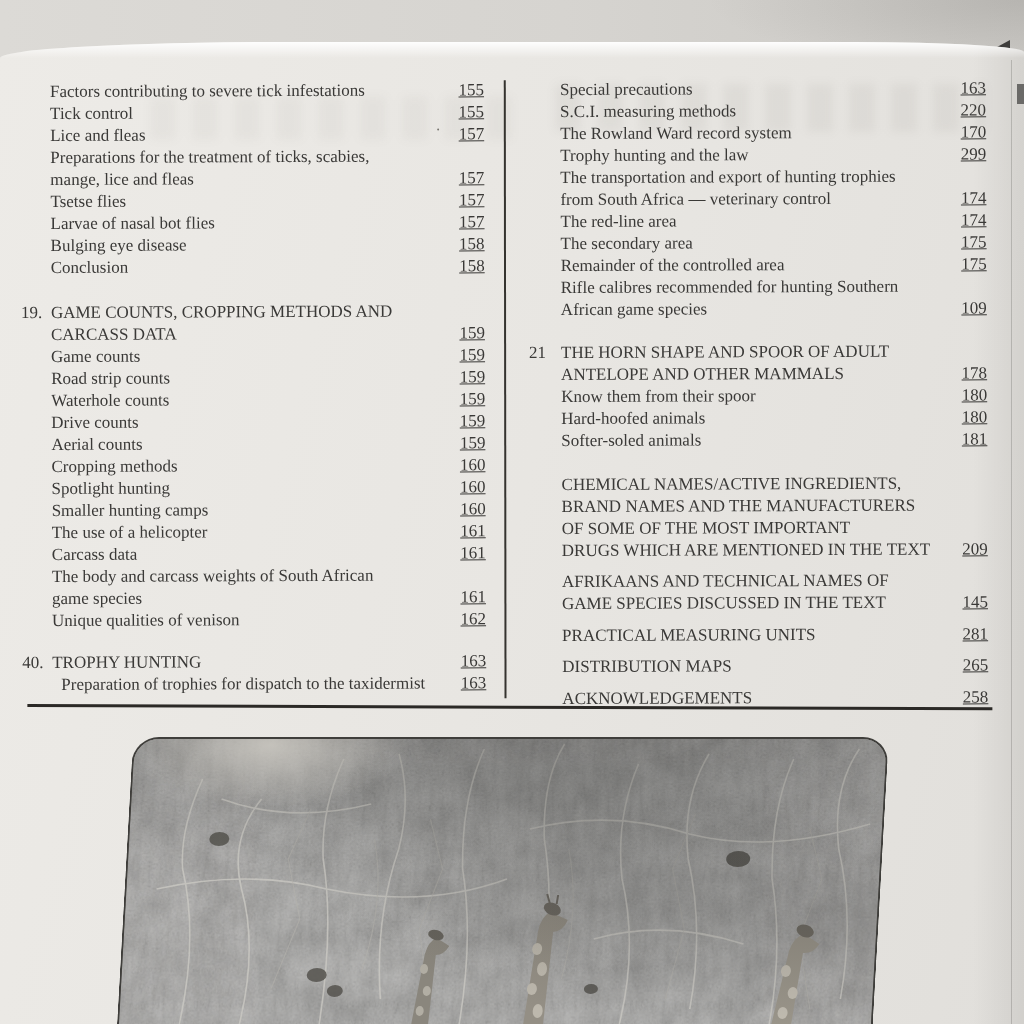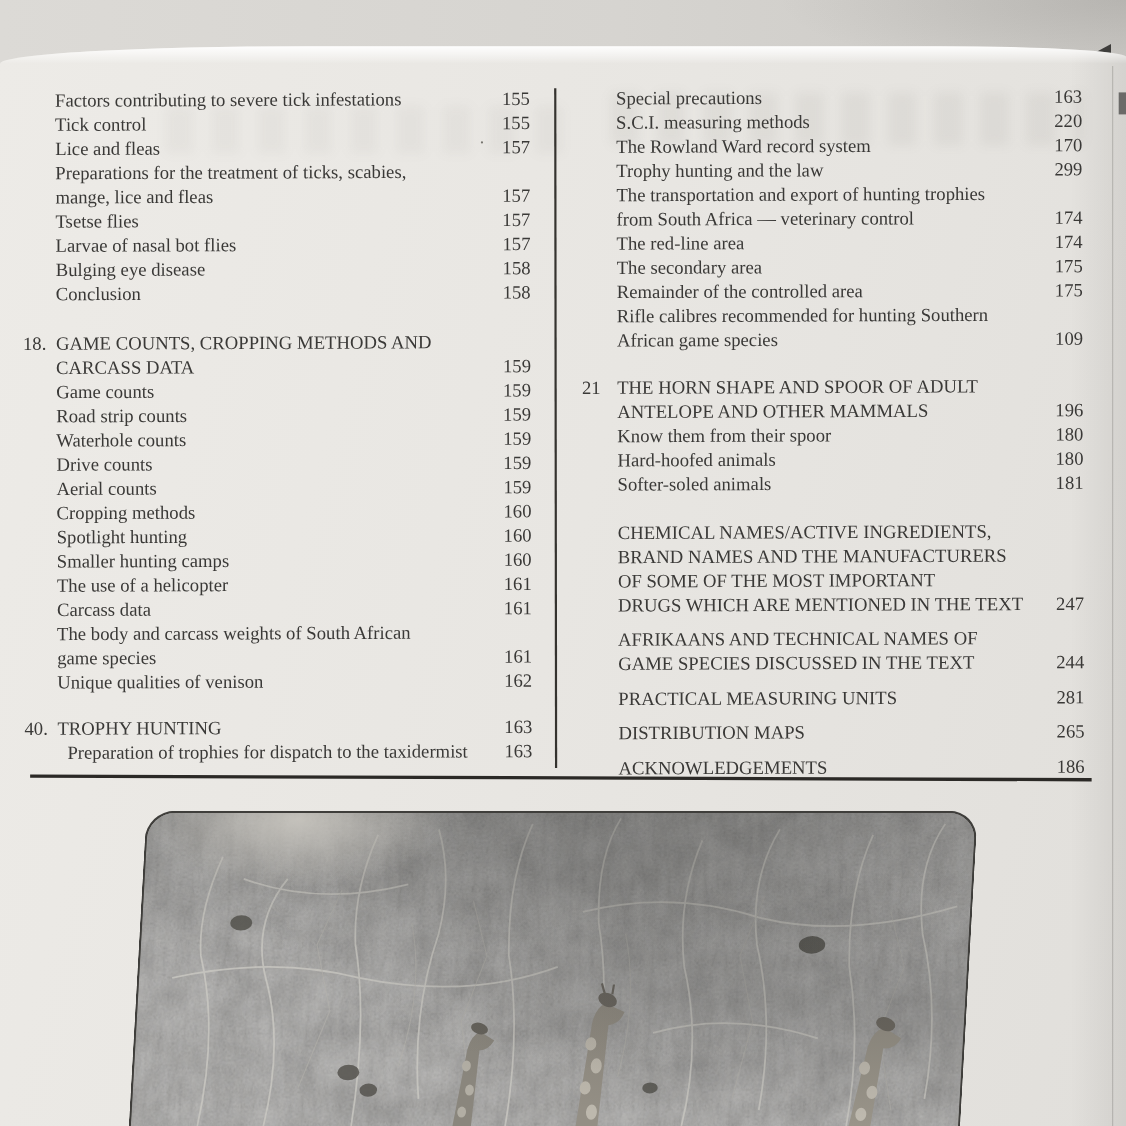--- a/index.html
+++ b/index.html
@@ -63,21 +63,21 @@
     transform:rotate(-0.22deg);transform-origin:40px 90px;
     color:#3a3937;font-size:17px;
   }
   .col{position:absolute;top:81px;}
   .col-left{left:20px;width:464px;}
   .col-right{left:528px;width:458px;}
   .row{display:flex;align-items:baseline;line-height:22px;}
   .row .num{flex:0 0 30px;}
   .col-right .row .num{flex:0 0 32px;}
   .row .label{flex:1 1 auto;white-space:nowrap;}
-  .row .page-num{flex:0 0 auto;text-align:center;min-width:30px;}
+  .row .page-num{flex:0 0 auto;text-align:right;min-width:30px;text-decoration:underline;}
   .row.ind .label{padding-left:9px;}
   .divider{
     position:absolute;left:503px;top:82px;width:2px;height:618px;background:#35332f;
     transform:rotate(.15deg);
   }
   .rule{
     position:absolute;left:25px;top:711px;width:965px;height:3px;background:#29272 4;
     background:#2b2926;transform-origin:right center;transform:rotate(.42deg);
   }
   .speck{position:absolute;left:437px;top:130px;width:2px;height:2px;background:#77756f;border-radius:50%;}
@@ -157,21 +157,21 @@
         <span class="num"></span>
         <span class="label">Bulging eye disease</span>
         <span class="page-num">158</span>
       </div>
       <div class="row">
         <span class="num"></span>
         <span class="label">Conclusion</span>
         <span class="page-num">158</span>
       </div>
       <div class="row" style="margin-top: 23px;">
-        <span class="num">18.</span>
+        <span class="num">19.</span>
         <span class="label">GAME COUNTS, CROPPING METHODS AND</span>
         <span class="page-num"></span>
       </div>
       <div class="row">
         <span class="num"></span>
         <span class="label">CARCASS DATA</span>
         <span class="page-num">159</span>
       </div>
       <div class="row">
         <span class="num"></span>
@@ -307,21 +307,21 @@
         <span class="page-num">109</span>
       </div>
       <div class="row" style="margin-top: 21px;">
         <span class="num">21</span>
         <span class="label">THE HORN SHAPE AND SPOOR OF ADULT</span>
         <span class="page-num"></span>
       </div>
       <div class="row">
         <span class="num"></span>
         <span class="label">ANTELOPE AND OTHER MAMMALS</span>
-        <span class="page-num">196</span>
+        <span class="page-num">178</span>
       </div>
       <div class="row">
         <span class="num"></span>
         <span class="label">Know them from their spoor</span>
         <span class="page-num">180</span>
       </div>
       <div class="row">
         <span class="num"></span>
         <span class="label">Hard-hoofed animals</span>
         <span class="page-num">180</span>
@@ -342,46 +342,46 @@
         <span class="page-num"></span>
       </div>
       <div class="row">
         <span class="num"></span>
         <span class="label">OF SOME OF THE MOST IMPORTANT</span>
         <span class="page-num"></span>
       </div>
       <div class="row">
         <span class="num"></span>
         <span class="label">DRUGS WHICH ARE MENTIONED IN THE TEXT</span>
-        <span class="page-num">247</span>
+        <span class="page-num">209</span>
       </div>
       <div class="row" style="margin-top: 9px;">
         <span class="num"></span>
         <span class="label">AFRIKAANS AND TECHNICAL NAMES OF</span>
         <span class="page-num"></span>
       </div>
       <div class="row">
         <span class="num"></span>
         <span class="label">GAME SPECIES DISCUSSED IN THE TEXT</span>
-        <span class="page-num">244</span>
+        <span class="page-num">145</span>
       </div>
       <div class="row" style="margin-top: 10px;">
         <span class="num"></span>
         <span class="label">PRACTICAL MEASURING UNITS</span>
         <span class="page-num">281</span>
       </div>
       <div class="row" style="margin-top: 9px;">
         <span class="num"></span>
         <span class="label">DISTRIBUTION MAPS</span>
         <span class="page-num">265</span>
       </div>
       <div class="row" style="margin-top: 10px;">
         <span class="num"></span>
         <span class="label">ACKNOWLEDGEMENTS</span>
-        <span class="page-num">186</span>
+        <span class="page-num">258</span>
       </div>
     </div>
   <div class="speck"></div>
   <div class="rule"></div>
 </div>
 
 <div class="photo">
   <svg width="752" height="287" viewBox="0 0 752 287">
     <defs>
       <filter id="mottle" x="0" y="0" width="100%" height="100%">

